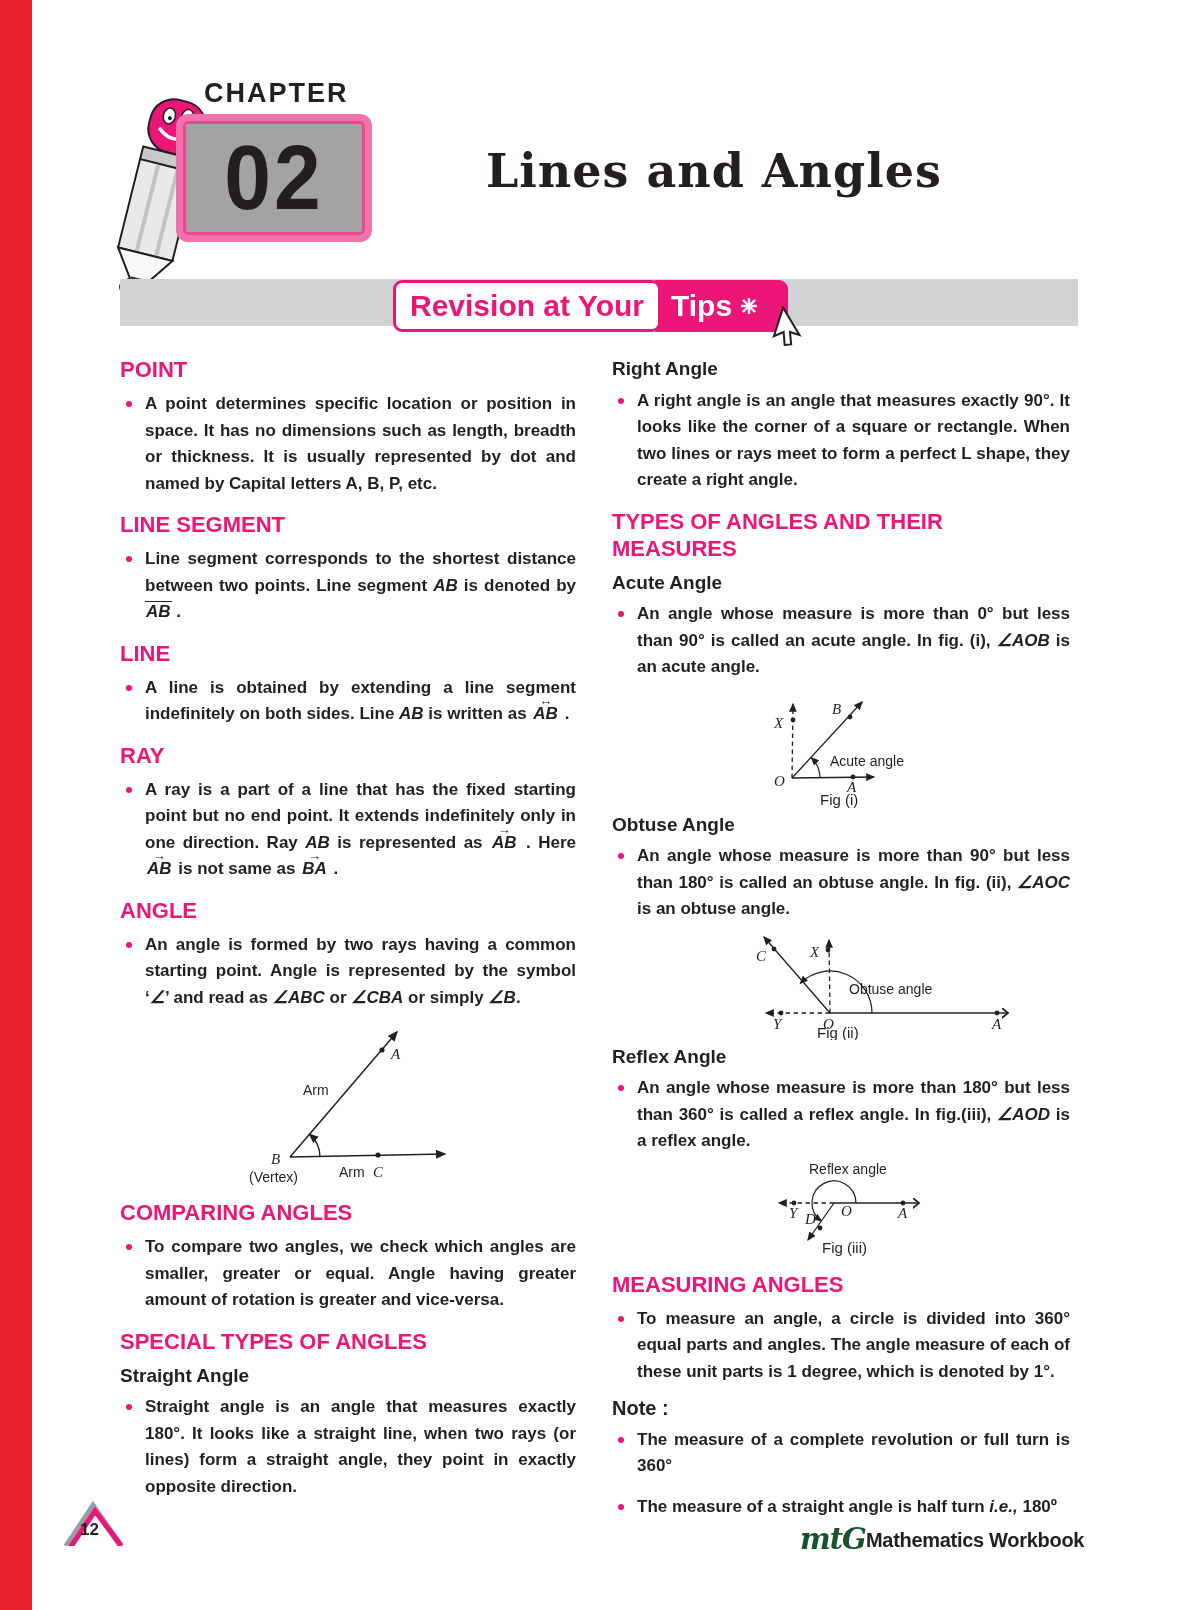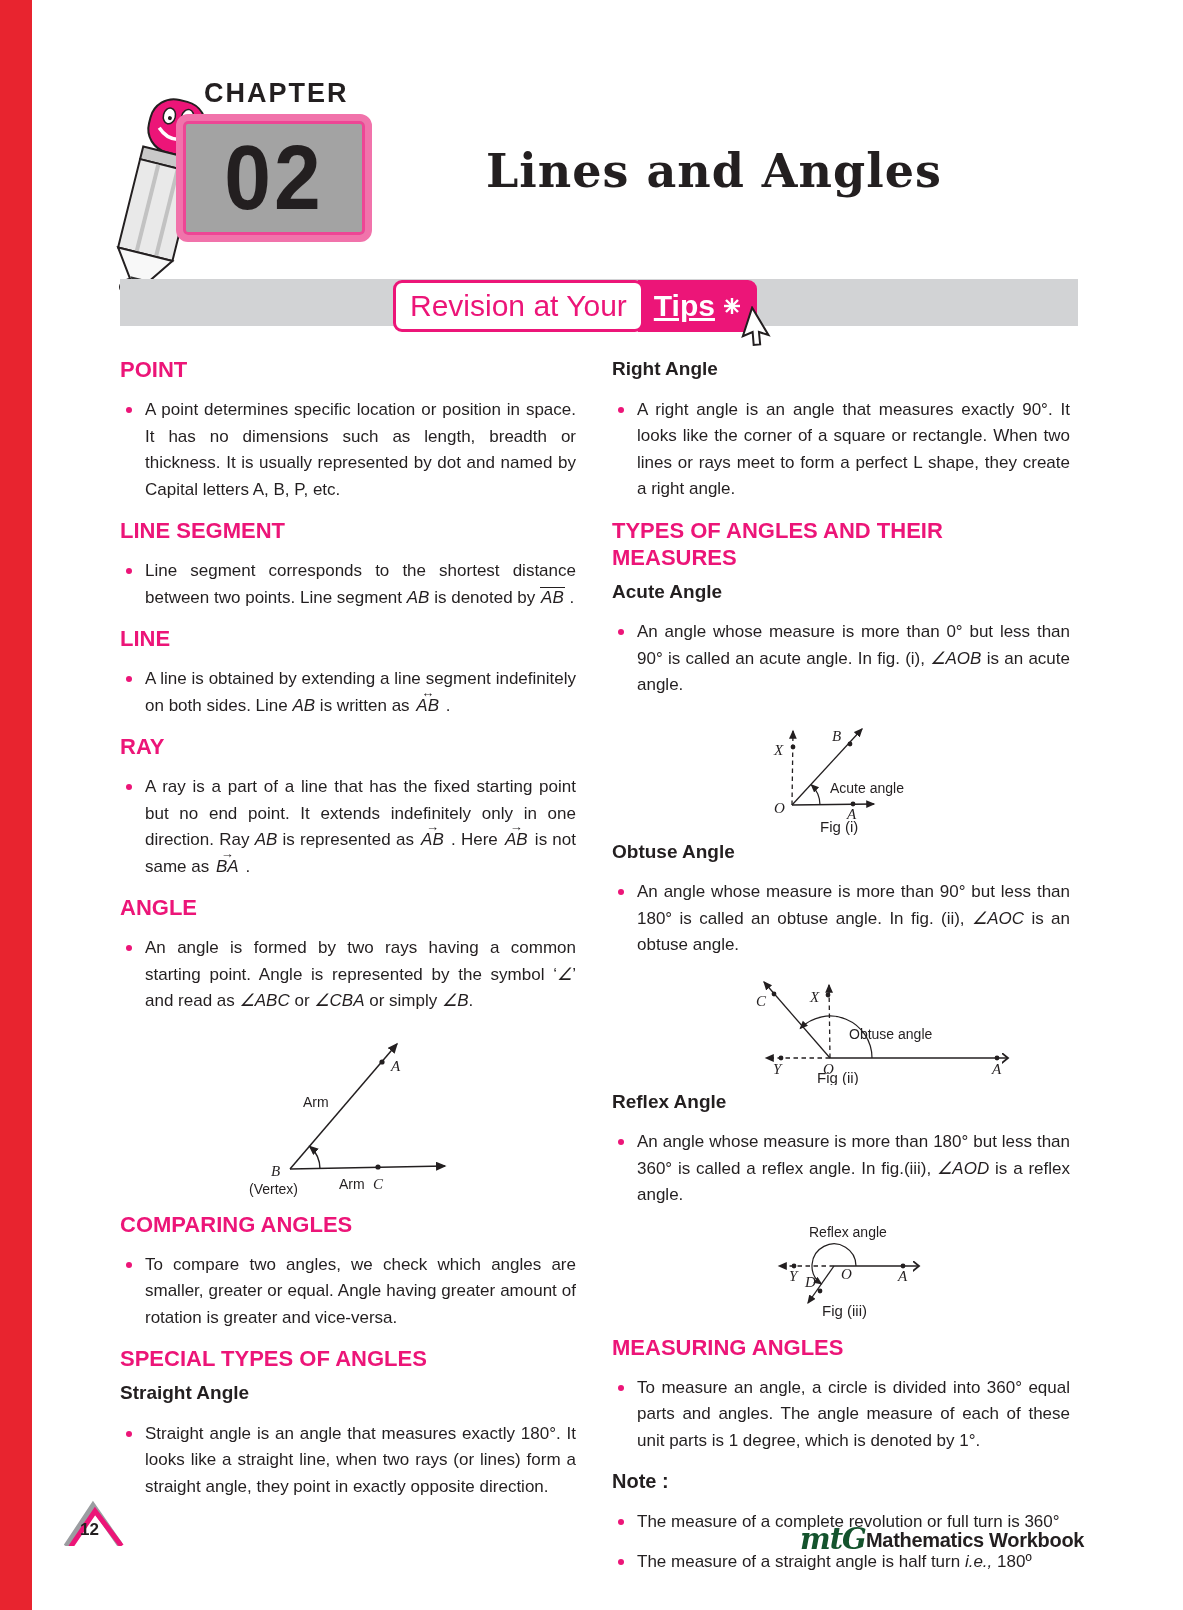--- a/index.html
+++ b/index.html
@@ -11,35 +11,35 @@
   .chapter-label{position:absolute;left:204px;top:78px;font-size:27px;font-weight:bold;letter-spacing:2px;text-align:center;}
   .chapter-box{position:absolute;left:176px;top:114px;width:182px;height:114px;background:#a3a3a3;
                border:7px solid #f173ab;border-radius:12px;box-shadow:inset 0 0 0 3px #ee4695;
                display:flex;align-items:center;justify-content:center;}
   .chapter-num{font-size:84px;font-weight:bold;letter-spacing:3px;line-height:1;transform:scaleY(1.08);}
   .page-title{position:absolute;left:486px;top:144px;font-family:"DejaVu Serif",serif;font-weight:bold;
               font-size:46px;letter-spacing:1px;}
   .band{position:absolute;left:120px;top:279px;width:958px;height:47px;background:#d2d3d5;}
   .banner{position:absolute;left:393px;top:280px;height:52px;display:flex;align-items:stretch;}
   .banner-left{background:#fff;border:3px solid #ec1578;border-radius:9px;padding:0 14px;
-               display:flex;align-items:center;font-size:30px;font-weight:normal;color:#ec1578;z-index:2;}
-  .banner-right{background:#ec1578;border-radius:0 9px 9px 0;margin-left:-6px;padding:0 16px 0 16px;
-                display:flex;align-items:center;font-size:30px;font-weight:bold;color:#fff;position:relative;z-index:1;text-decoration:underline;}
+               display:flex;align-items:center;font-size:30px;font-weight:bold;color:#ec1578;z-index:2;}
+  .banner-right{background:#ec1578;border-radius:0 9px 9px 0;margin-left:-6px;padding:0 30px 0 16px;
+                display:flex;align-items:center;font-size:30px;font-weight:bold;color:#fff;position:relative;z-index:1;}
   .sparkle{margin-left:8px;}
   .hand{position:absolute;right:-28px;bottom:-26px;}
 
   
   .col{position:absolute;top:356px;font-size:17px;line-height:26.5px;text-align:justify;}
   .col-left{left:120px;width:456px;}
   .col-right{left:612px;width:458px;}
   .section{color:#ec1578;font-size:22px;font-weight:bold;margin:14px 0 8px;line-height:27px;text-align:left;}
   .section.first{margin-top:0;}
   .sub{font-size:19px;font-weight:bold;margin:4px 0 5px;text-align:left;}
   .sub.first{margin-top:0;}
-  .bullet{position:relative;padding-left:25px;margin:14px 0;}
+  .bullet{position:relative;padding-left:25px;margin:5px 0;font-weight:bold;}
   .bullet::before{content:"";position:absolute;left:6px;top:10px;width:6px;height:6px;border-radius:50%;background:#ec1578;}
   .it{font-style:italic;}
   .ov{font-style:italic;border-top:1.3px solid #231f20;padding:0 1px;}
   .ovl{font-style:italic;position:relative;padding:0 2px;display:inline-block;line-height:1;}
   .ovl .ar{position:absolute;top:-11px;left:0;right:0;text-align:center;font-size:13px;font-style:normal;line-height:1;}
   .note-label{font-family:Liberation Sans, sans-serif;font-weight:bold;font-size:20px;margin:10px 0 4px;text-align:left;}
 
   
   .fig{display:block;}
   .fig-angle{margin:6px 0 2px 125px;}

